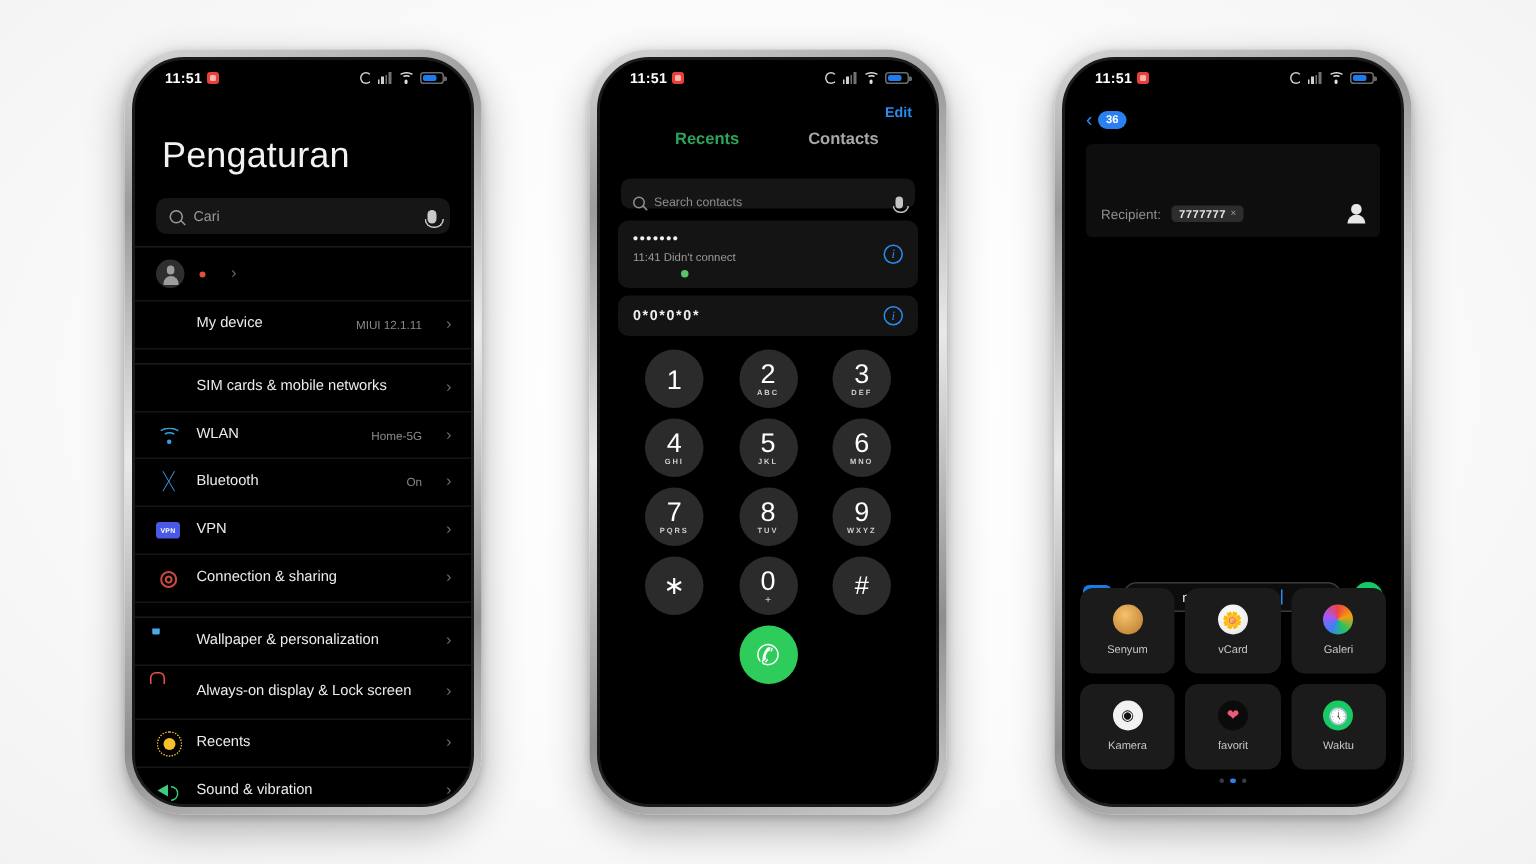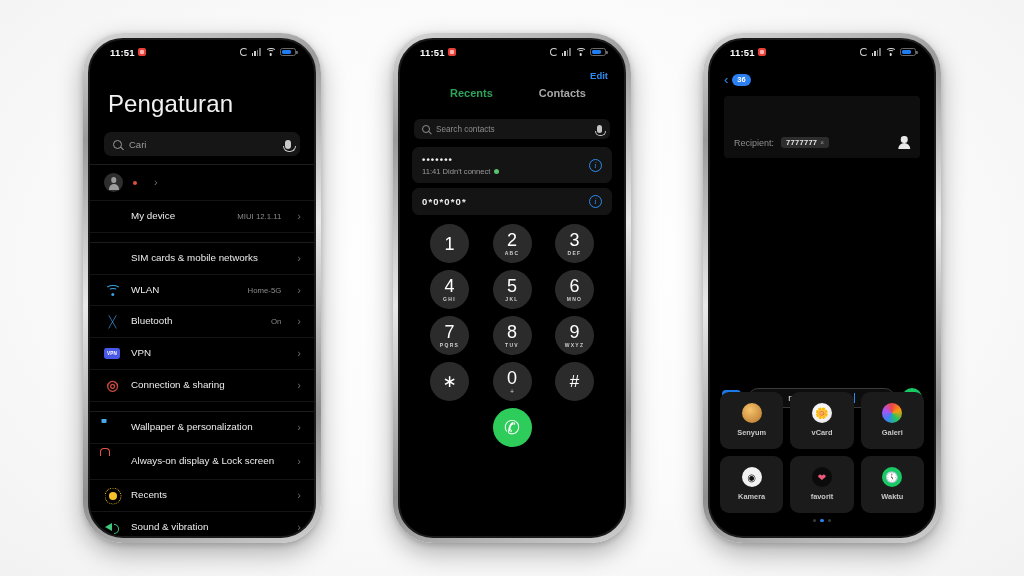--- a/index.html
+++ b/index.html
@@ -212,21 +212,21 @@
     width:4px; height:8px; border:1.5px solid #3fc97d; border-left:none; border-radius:0 5px 5px 0;
   }
 
   
   .d-edit { text-align:right; padding: 6px 16px 0 0; font-size: 9.5px; color:#2b8cf0; font-weight:600; }
   .d-tabs { display:flex; gap:10px; padding: 6px 14px 0 14px; align-items:baseline; }
   .d-tab { font-size: 11px; color:#a8a8a8; font-weight:700;margin-left:36px; }
   .d-tab.active { color:#2ea35a; }
   .d-search {
     margin: 8px 14px 0 14px; height: 20px; border-radius: 6px;
-    background:#151515; display:flex; align-items:center; gap:6px; padding: 0 8px;
+    background:#151515; display:flex; align-items:flex-end; gap:6px; padding: 0 8px;
   }
   .d-search .q {
     width: 8px; height: 8px; border-radius: 50%;
     border: 1.2px solid #909090; position: relative; flex:0 0 auto;
   }
   .d-search .q::after {
     content:""; position:absolute; right:-2.6px; bottom:-1.6px;
     width:3.6px; height:1.2px; background:#909090; transform: rotate(45deg);
   }
   .d-search .ph { font-size: 8.2px; color:#8d8d8d; flex:1; }
@@ -235,21 +235,21 @@
     content:""; position:absolute; left:-2px; bottom:-3px;
     width:9px; height:4px; border:1.1px solid #c4c4c4; border-top:none; border-radius:0 0 5px 5px;
   }
   .d-calls { margin: 8px 12px 0 12px; }
   .d-call {
     background:#141414; border-radius:7px; padding: 7px 10px;
     display:flex; align-items:center; justify-content:space-between;
     margin-bottom: 5px;
   }
   .d-cname { font-size: 9.5px; color:#efefef; font-weight:600; letter-spacing: 1.1px; }
-  .d-cmeta { font-size: 7.6px; color:#9b9b9b; margin-top: 2px; display:flex; align-items:center; gap:4px; }
+  .d-cmeta { font-size: 7.6px; color:#9b9b9b; margin-top: 2px; display:flex; align-items:center; gap:4px;flex-direction:column; }
   .d-gdot { width:5px; height:5px; border-radius:50%; background:#5bc16a; display:inline-block; }
   .d-info {
     width: 13px; height: 13px; border-radius:50%; border:1.3px solid #2b8cf0;
     color:#2b8cf0; font-size:8.5px; line-height:11px; text-align:center;
     font-family:"Liberation Serif", serif; font-style:italic; flex:0 0 auto;
   }
   .d-pad { padding: 4px 30px 0 30px; }
   .d-row { display:flex; justify-content:space-between; margin-bottom: 7px; }
   .d-key {
     width: 39px; height: 39px; border-radius: 50%;
@@ -341,21 +341,21 @@
   .m-grid { display:grid; grid-template-columns: repeat(3, 1fr); gap: 7px; }
   .m-app {
     background:#1b1b1b; border-radius:9px; height: 57px;
     display:flex; flex-direction:column; align-items:center; justify-content:center; gap:5px;
   }
   .m-appic {
     width: 20px; height: 20px; border-radius:50%;
     display:flex; align-items:center; justify-content:center; font-size:11px;
     overflow:hidden;
   }
-  .m-applab { font-size: 7.4px; color:#c7c7c7;font-weight:bold; }
+  .m-applab { font-size: 7.4px; color:#c7c7c7; }
   .m-dots { display:flex; justify-content:center; gap:4px; margin-top: 6px; }
   .m-dots i { width:3.4px; height:3.4px; border-radius:50%; background:#3a3a3a; display:block; }
   .m-dots i.on { background:#2b7ff0; }
 
   .ic-senyum { background: radial-gradient(circle at 40% 35%, #f6c36b, #b5742a); }
   .ic-vcard { background: radial-gradient(circle at 45% 40%, #fff 0%, #f0f0f0 60%, #d6d6d6 100%); }
   .ic-galeri { background: conic-gradient(#ef4444, #f59e0b, #22c55e, #3b82f6, #a855f7, #ef4444); }
   .ic-kamera { background:#f2f2f2; }
   .ic-favorit { background:#0b0b0b; }
   .ic-waktu { background:#19c964; }

